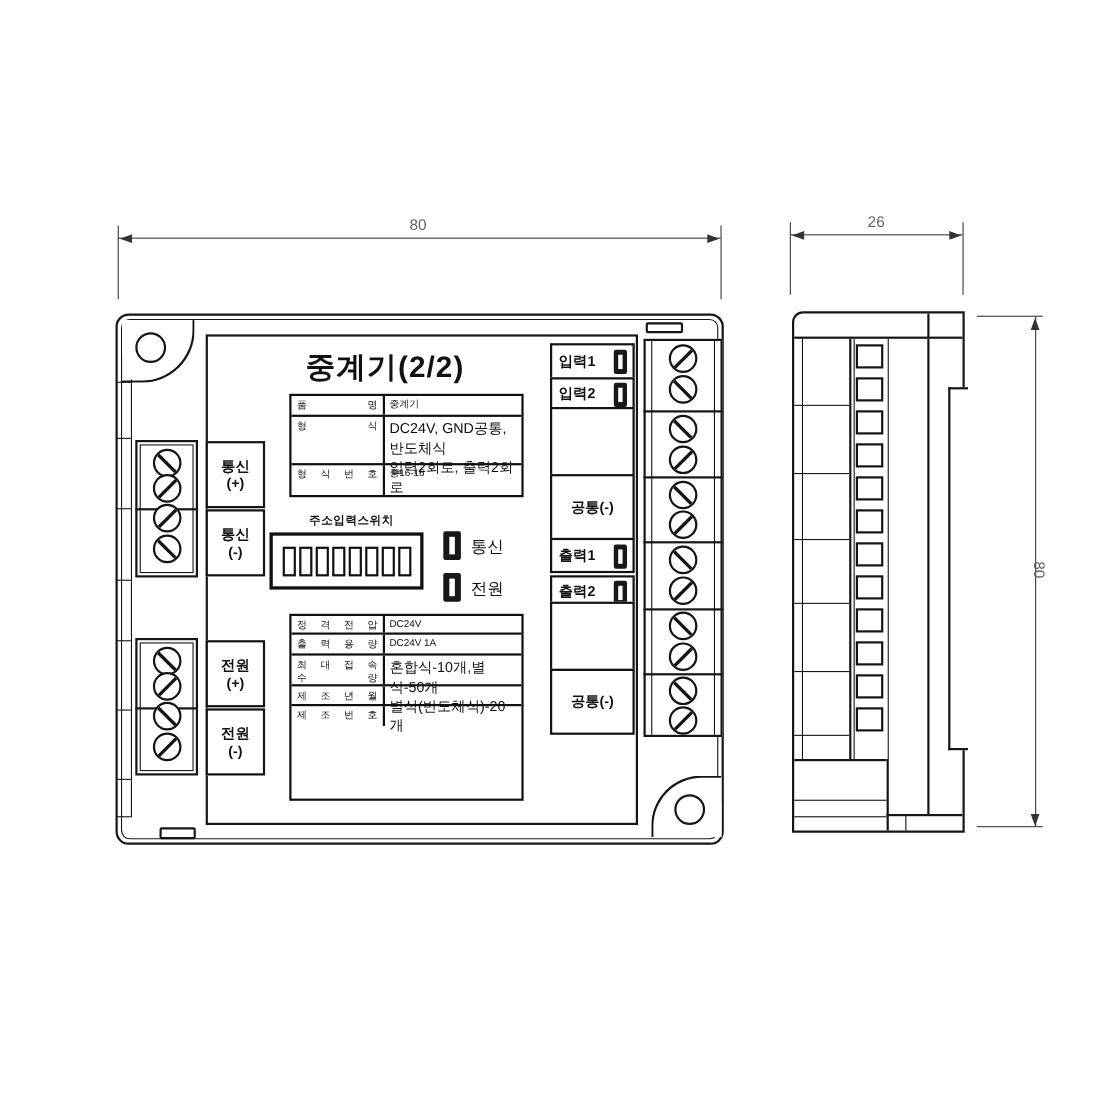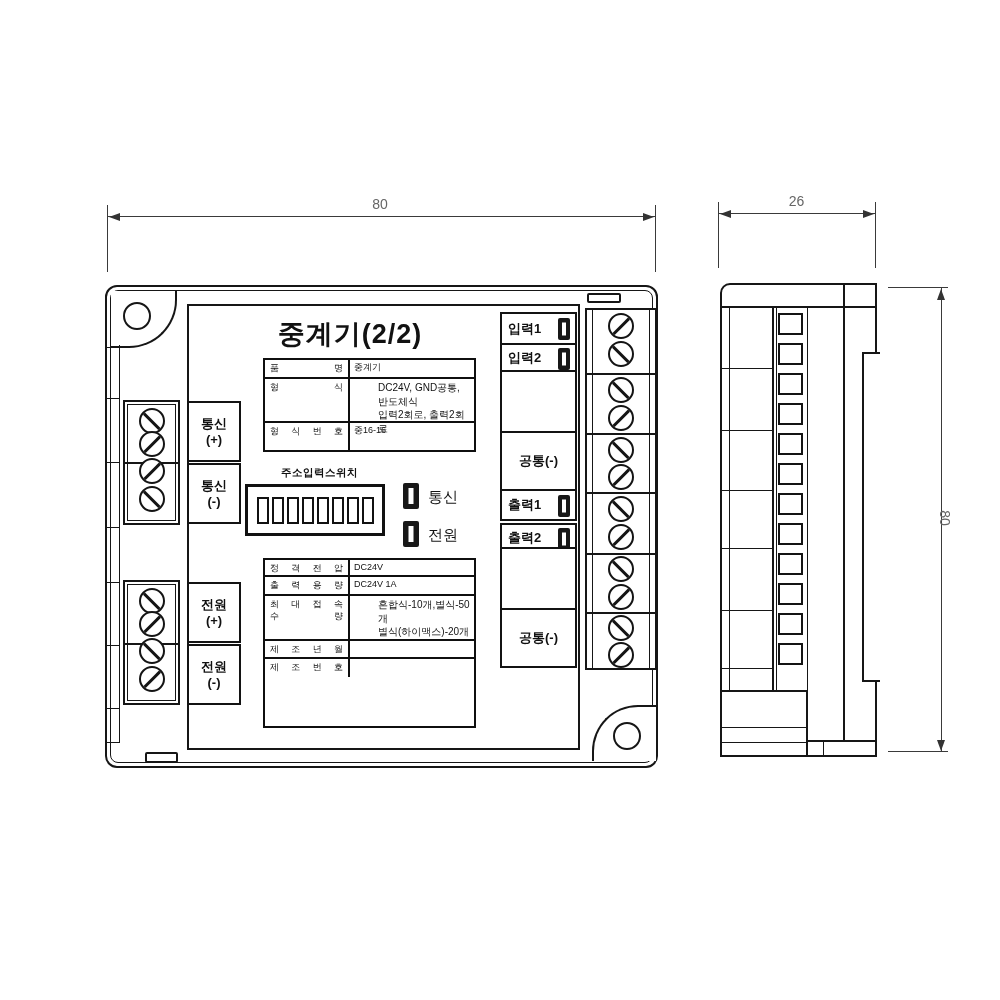--- a/index.html
+++ b/index.html
@@ -47,21 +47,21 @@
   .rbox.center { justify-content:center; }
   .rbox.center .txt { padding-left:0; }
 
   
   .dtable { position:absolute; border:2px solid #0f0f0f; background:#fff; display:flex; flex-direction:column; }
   .trow { display:flex; border-bottom:2px solid #0f0f0f; }
   .trow:last-child { border-bottom:none; }
   .tlabel { width:85px; border-right:2px solid #0f0f0f; padding:2px 5px; font-size:9px; line-height:1.35; text-align-last:justify; white-space:normal; }
   .tlabel div { text-align-last:justify; }
   .tval { flex:1; padding:2px 4px; font-size:9px; line-height:1.25; }
-  .tval.two { font-size:10px; line-height:1.35;margin-left:24px; }
+  .tval.two { font-size:13px; line-height:1.35; }
   .companyrow { display:flex; flex-direction:column; align-items:center; justify-content:center; }
   .company { font-size:12px; font-weight:700; letter-spacing:1px; }
   .companysub { font-size:6.5px; color:#9a9a9a; letter-spacing:0.5px; }
 
   .title { position:absolute; font-size:27px; font-weight:700; letter-spacing:1px; text-align:center; }
   .ledlabel { position:absolute; font-size:15px; font-weight:400; }
   .diplabel { position:absolute; font-size:10.5px; font-weight:700; letter-spacing:0.5px; }
   .sidesq { position:absolute; width:25px; height:22px; border:2px solid #141414; background:#fff; }
 </style>
 </head>
@@ -194,28 +194,28 @@
 
     <div class="dtable" style="left:263px;top:558px;width:213px;height:170px">
       <div class="trow" style="height:17px">
         <div class="tlabel">정 격 전 압</div>
         <div class="tval">DC24V</div>
       </div>
       <div class="trow" style="height:19px">
         <div class="tlabel">출 력 용 량</div>
         <div class="tval">DC24V 1A</div>
       </div>
-      <div class="trow" style="height:45px">
+      <div class="trow" style="height:28px">
         <div class="tlabel">
           <div>최 대 접 속</div>
           <div>수 량</div>
         </div>
         <div class="tval two">
           <div>혼합식-10개,별식-50개</div>
-          <div>별식(하이맥스)-20개</div>
+          <div>별식(반도체식)-20개</div>
         </div>
       </div>
       <div class="trow" style="height:18px">
         <div class="tlabel">제 조 년 월</div>
         <div class="tval"></div>
       </div>
       <div class="trow" style="height:18px">
         <div class="tlabel">제 조 번 호</div>
         <div class="tval"></div>
       </div>

